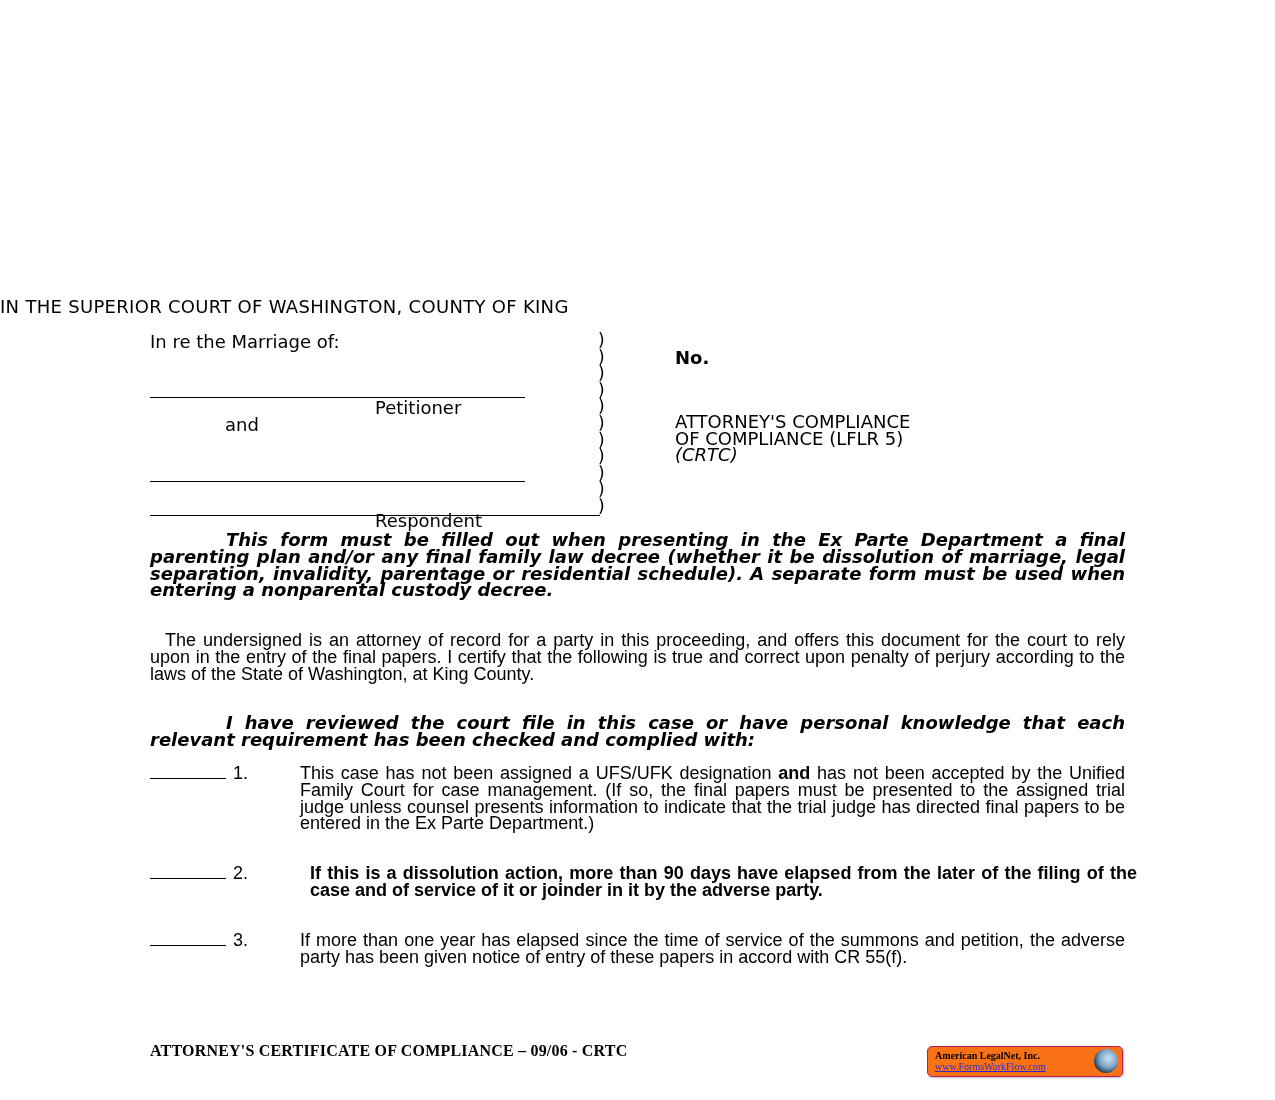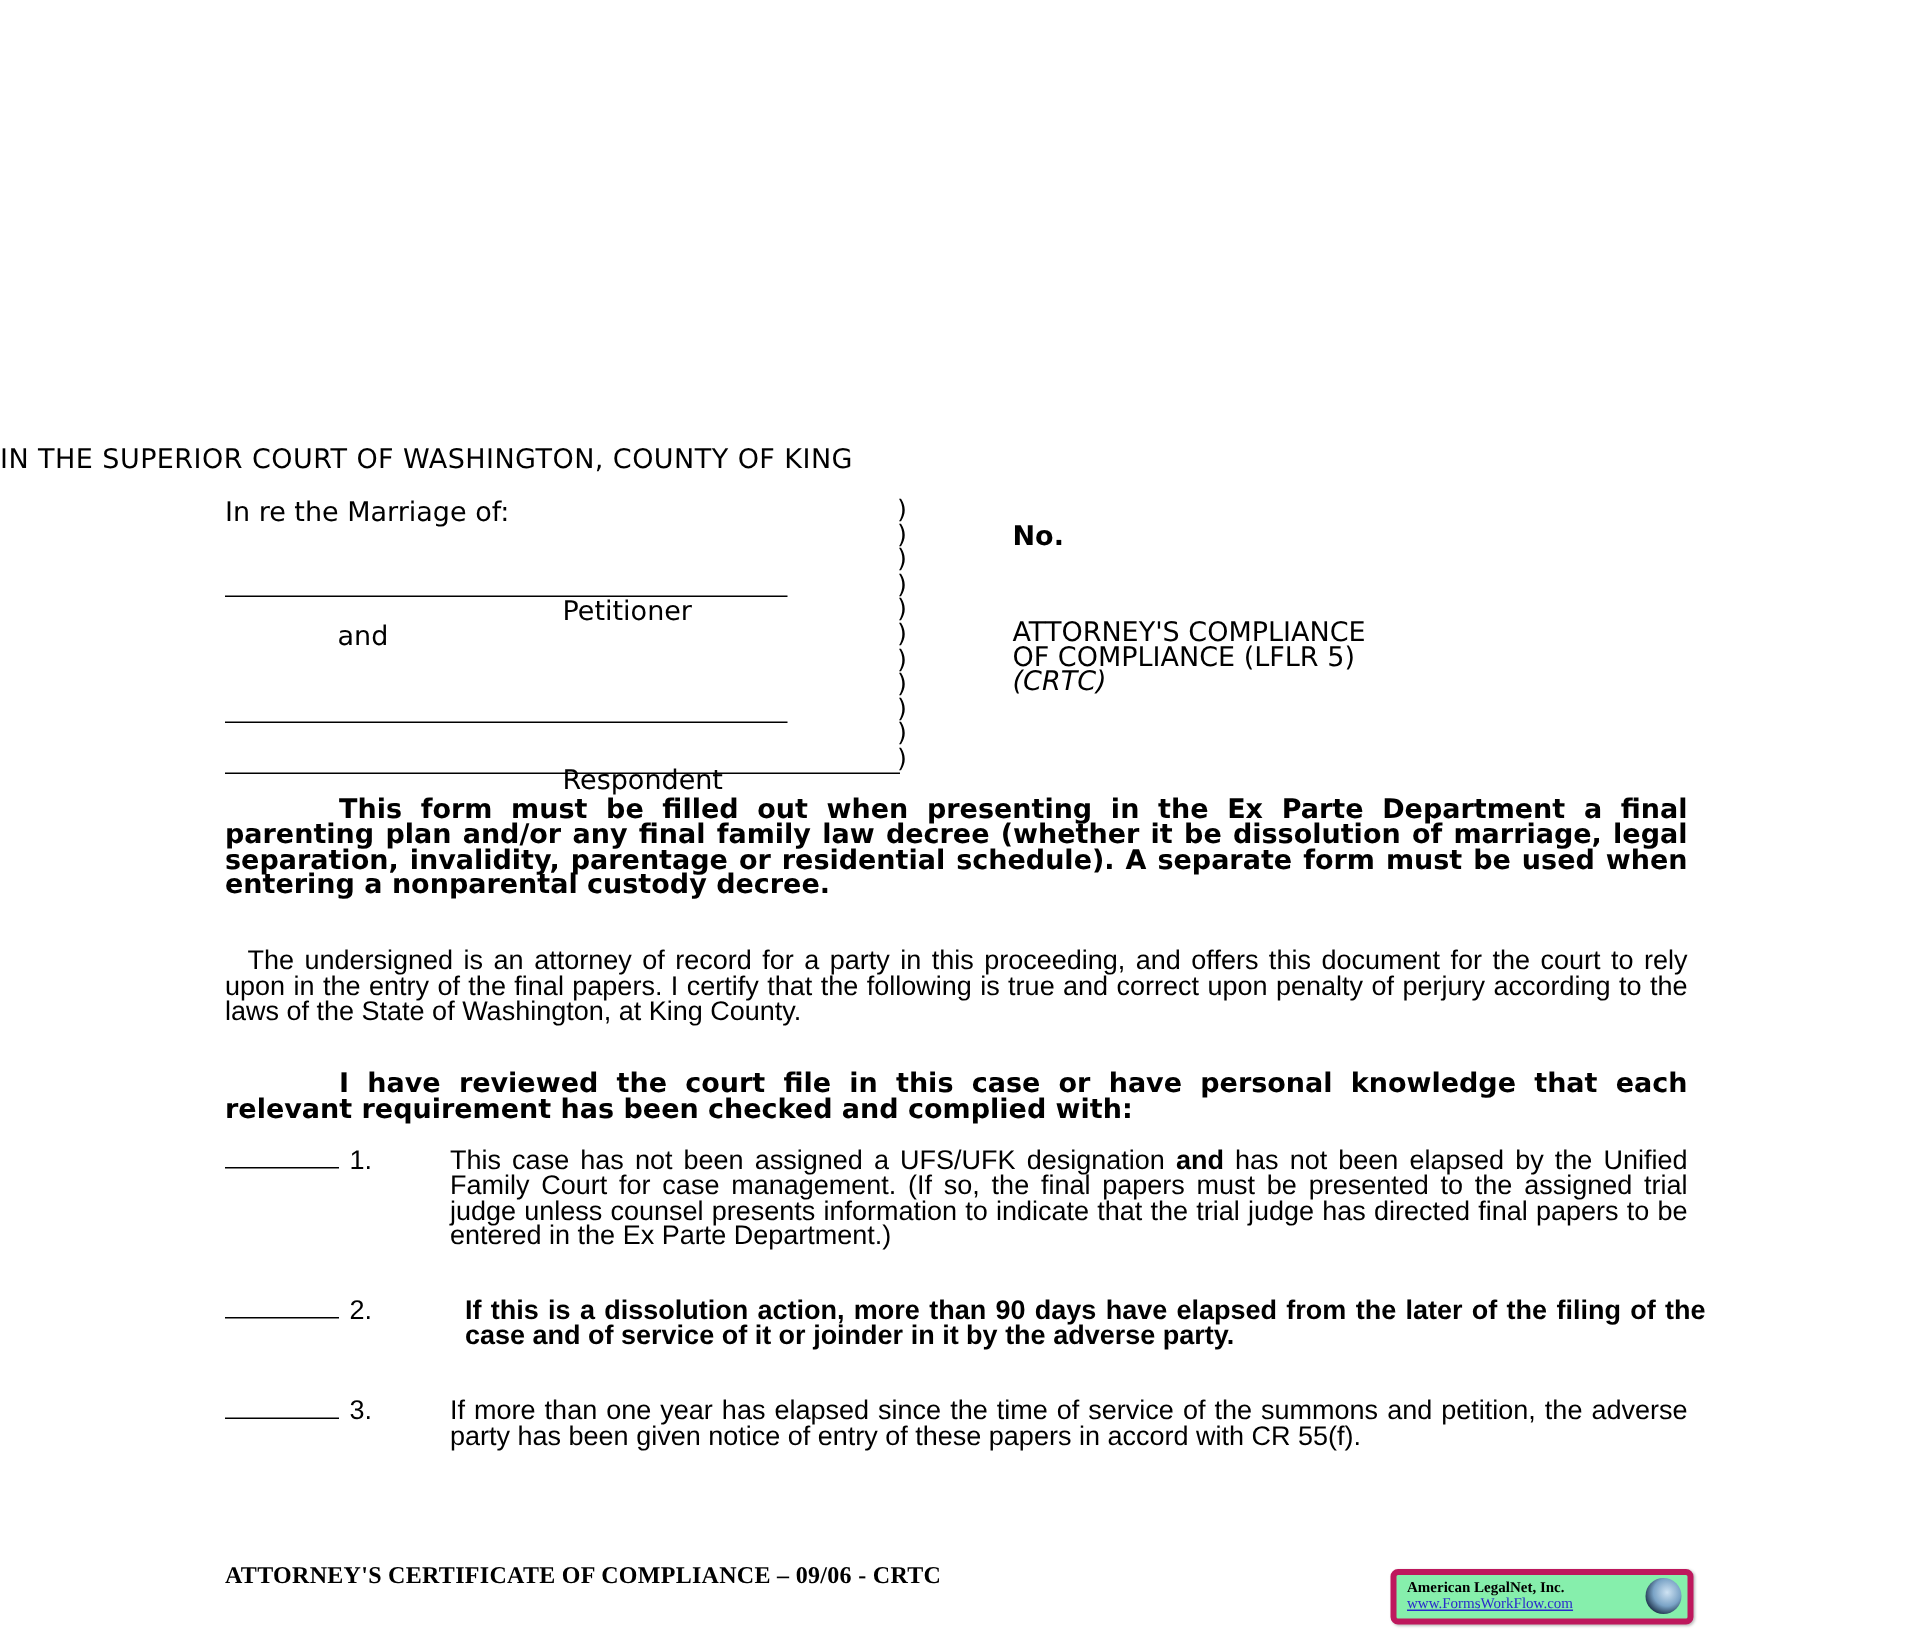--- a/index.html
+++ b/index.html
@@ -4,31 +4,31 @@
 <style>
   html, body { margin:0; padding:0; background:#fff; }
   body { width:1275px; height:1100px; position:relative; overflow:hidden; color:#000;
          font-family:"DejaVu Sans", sans-serif; }
   .abs { position:absolute; }
   .court { left:0; width:1275px; top:296px; font-size:18px; letter-spacing:0.3px; }
   .caption-text { font-size:18px; }
   .line { position:absolute; border-top:1.5px solid #000; height:0; }
   .paren { position:absolute; left:598px; font-size:17px; line-height:16.6px; }
   .right-block { left:675px; font-size:18px; line-height:16.5px; }
-  .bolditalic { font-family:"DejaVu Sans", sans-serif; font-weight:bold; }
+  .bolditalic { font-family:"DejaVu Sans", sans-serif; font-weight:bold; font-style:italic; }
   .just { text-align:justify; text-align-last:left; }
   .para { left:150px; width:975px; font-size:18px; line-height:16.8px; }
   .cond { font-family:"Liberation Sans Narrow","Liberation Sans", sans-serif; font-stretch:condensed; }
   .item { position:absolute; left:150px; width:975px; font-size:18px; line-height:16.8px; }
   .item .blank { position:absolute; left:0; top:13px; width:76px; border-top:1.5px solid #000; }
   .item .num { position:absolute; left:83px; top:0; }
   .item .txt { position:absolute; left:150px; width:825px; text-align:justify; text-align-last:left; }
   .footer { left:150px; top:1042px; font-size:16px; font-weight:bold; letter-spacing:0.2px;font-family:Liberation Serif, serif; }
-  .badge { left:927px; top:1046px; width:194px; height:29px; border:4px solid #be185d; border-radius:5px;
-           background:#86efac; box-shadow:1px 1px 2px #bbb; }
+  .badge { left:927px; top:1046px; width:194px; height:29px; border:1px solid #be185d; border-radius:5px;
+           background:#f97316; box-shadow:1px 1px 2px #bbb; }
   .badge .l1 { position:absolute; left:7px; top:3px; font-family:"Liberation Serif", serif; font-weight:bold; font-size:10px; }
   .badge .l2 { position:absolute; left:7px; top:14px; font-family:"Liberation Serif", serif; font-size:10px; color:#2a2acc; text-decoration:underline; }
   .badge .globe { position:absolute; right:4px; top:2px; width:24px; height:24px; border-radius:50%;
            background:radial-gradient(circle at 60% 40%, #cfe3f3 0%, #7aa3c6 45%, #20364f 75%, #0c1826 100%); }
 </style>
 </head>
 <body>
 
 <div>
 
@@ -64,21 +64,21 @@
 
   <div class="abs para just bolditalic" style="top:532px; text-indent:76px;">This form must be filled out when presenting in the Ex Parte Department a final parenting plan and/or any final family law decree (whether it be dissolution of marriage, legal separation, invalidity, parentage or residential schedule). A separate form must be used when entering a nonparental custody decree.</div>
 
   <div class="abs para just cond" style="top:632px; text-indent:15px;">The undersigned is an attorney of record for a party in this proceeding, and offers this document for the court to rely upon in the entry of the final papers.  I certify that the following is true and correct upon penalty of perjury according to the laws of the State of Washington, at King County.</div>
 
   <div class="abs para just bolditalic" style="top:715px; text-indent:76px;">I have reviewed the court file in this case or have personal knowledge that each relevant requirement has been checked and complied with:</div>
 
   <div class="item cond" style="top:765px;">
     <div class="blank"></div>
     <div class="num">1.</div>
-    <div class="txt"><span>This case has not been assigned a UFS/UFK designation </span><b>and</b><span> has not been elapsed by the Unified Family Court for case management.  (If so, the final papers must be presented to the assigned trial judge unless counsel presents information to indicate that the trial judge has directed final papers to be entered in the Ex Parte Department.)</span></div>
+    <div class="txt"><span>This case has not been assigned a UFS/UFK designation </span><b>and</b><span> has not been accepted by the Unified Family Court for case management.  (If so, the final papers must be presented to the assigned trial judge unless counsel presents information to indicate that the trial judge has directed final papers to be entered in the Ex Parte Department.)</span></div>
   </div>
 
   <div class="item cond" style="top:865px;">
     <div class="blank"></div>
     <div class="num">2.</div>
     <div class="txt" style="left:160px; width:827px;font-weight:bold;">If this is a dissolution action, more than 90 days have elapsed from the later of the filing of the case and of service of it or joinder in it by the adverse party.</div>
   </div>
 
   <div class="item cond" style="top:932px;">
     <div class="blank"></div>

